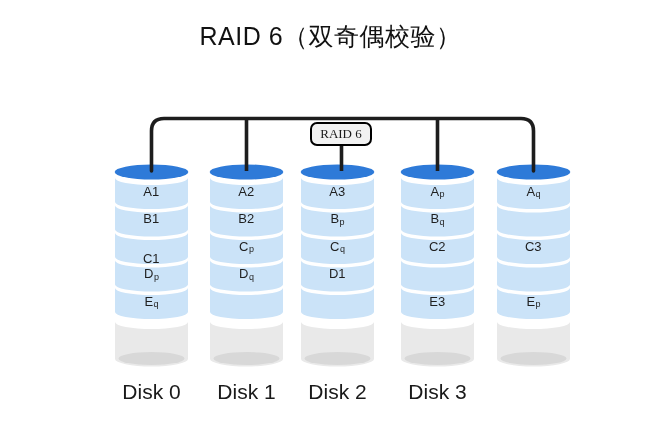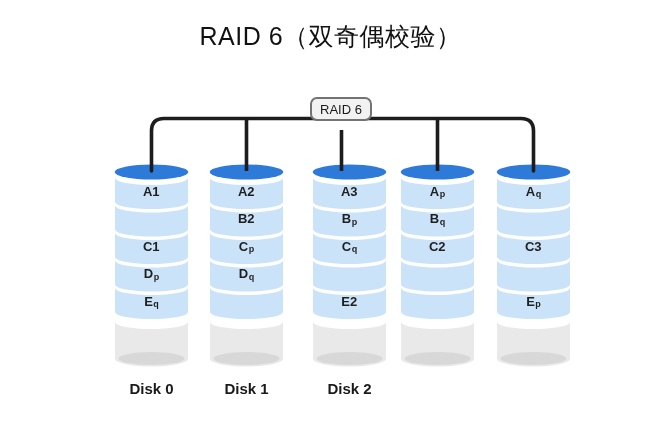--- a/index.html
+++ b/index.html
@@ -6,36 +6,36 @@
   .stage {
     position:relative; width:661px; height:434px; background:#ffffff;
     font-family:"Liberation Sans", sans-serif; overflow:hidden;
   }
   .title {
     position:absolute; top:20px; left:0; width:661px;
     text-align:center; font-size:25px; color:#111111; letter-spacing:0.5px;
   }
   .wires { position:absolute; left:0; top:0; z-index:3; pointer-events:none; }
   .controller {
-    position:absolute; left:310px; top:97px; width:62px; height:24px;
-    background:#f2f2f2; border:2px solid #737373; border-radius:7px;
+    position:absolute; left:310px; top:122px; width:62px; height:24px;
+    background:#f2f2f2; border:2px solid #000000; border-radius:7px;
     box-sizing:border-box; display:flex; align-items:center; justify-content:center;
-    z-index:4; font-size:13px; color:#1a1a1a; white-space:nowrap;
+    z-index:4; font-size:13px; color:#1a1a1a; white-space:nowrap;font-family:Liberation Serif, serif;
   }
-  .disk { position:absolute; top:164px; width:75px; height:240px; z-index:2;font-weight:bold; }
+  .disk { position:absolute; top:164px; width:75px; height:240px; z-index:2; }
   .cyl-svg { position:absolute; left:0; top:0; }
   .blk {
     position:absolute; left:0; width:75px; height:24px;
     display:flex; align-items:center; justify-content:center;
     font-size:13px; color:#1f1f1f; line-height:1;
   }
   .sub { font-size:9px; vertical-align:baseline; position:relative; top:3.5px; margin-left:0.5px; }
   .disk-name {
     position:absolute; top:216px; left:0; width:75px;
-    text-align:center; font-size:15px; color:#1a1a1a; white-space:nowrap;
+    text-align:center; font-size:21px; color:#1a1a1a; white-space:nowrap;
   }
 </style>
 </head>
 <body>
 
 <svg width="0" height="0" style="position:absolute" aria-hidden="true">
   <defs>
     <symbol id="cyl" viewBox="0 0 75 206">
       <path d="M1,158 A36.5,7 0 0 0 74,158 L74,195 A36.5,7.5 0 0 1 1,195 Z" fill="#e9e9e9"></path>
       <ellipse cx="37.5" cy="194.5" rx="33" ry="6.5" fill="#d8d8d8"></ellipse>
@@ -65,21 +65,25 @@
   </div>
 
   <div class="disk" style="left:114px">
     <svg class="cyl-svg" width="75" height="206">
         <use href="#cyl"></use>
       </svg>
     <div class="blk" style="top:15px">
         <span>A1</span>
         <span class="sub"></span>
       </div>
-    <div class="blk" style="top:70px">
+    <div class="blk" style="top:42.5px">
+        <span>B1</span>
+        <span class="sub"></span>
+      </div>
+    <div class="blk" style="top:82px">
         <span>C1</span>
         <span class="sub"></span>
       </div>
     <div class="blk" style="top:97.5px">
         <span>D</span>
         <span class="sub">p</span>
       </div>
     <div class="blk" style="top:125px">
         <span>E</span>
         <span class="sub">q</span>
@@ -103,38 +107,38 @@
         <span>C</span>
         <span class="sub">p</span>
       </div>
     <div class="blk" style="top:97.5px">
         <span>D</span>
         <span class="sub">q</span>
       </div>
     <div class="disk-name">Disk 1</div>
   </div>
 
-  <div class="disk" style="left:312px">
+  <div class="disk" style="left:300px">
     <svg class="cyl-svg" width="75" height="206">
         <use href="#cyl"></use>
       </svg>
     <div class="blk" style="top:15px">
         <span>A3</span>
         <span class="sub"></span>
       </div>
     <div class="blk" style="top:42.5px">
         <span>B</span>
         <span class="sub">p</span>
       </div>
     <div class="blk" style="top:70px">
         <span>C</span>
         <span class="sub">q</span>
       </div>
-    <div class="blk" style="top:125px">
-        <span>E2</span>
+    <div class="blk" style="top:97.5px">
+        <span>D1</span>
         <span class="sub"></span>
       </div>
     <div class="disk-name">Disk 2</div>
   </div>
 
   <div class="disk" style="left:400px">
     <svg class="cyl-svg" width="75" height="206">
         <use href="#cyl"></use>
       </svg>
     <div class="blk" style="top:15px">
@@ -142,20 +146,25 @@
         <span class="sub">p</span>
       </div>
     <div class="blk" style="top:42.5px">
         <span>B</span>
         <span class="sub">q</span>
       </div>
     <div class="blk" style="top:70px">
         <span>C2</span>
         <span class="sub"></span>
       </div>
+    <div class="blk" style="top:125px">
+        <span>E3</span>
+        <span class="sub"></span>
+      </div>
+    <div class="disk-name">Disk 3</div>
   </div>
 
   <div class="disk" style="left:496px">
     <svg class="cyl-svg" width="75" height="206">
         <use href="#cyl"></use>
       </svg>
     <div class="blk" style="top:15px">
         <span>A</span>
         <span class="sub">q</span>
       </div>

